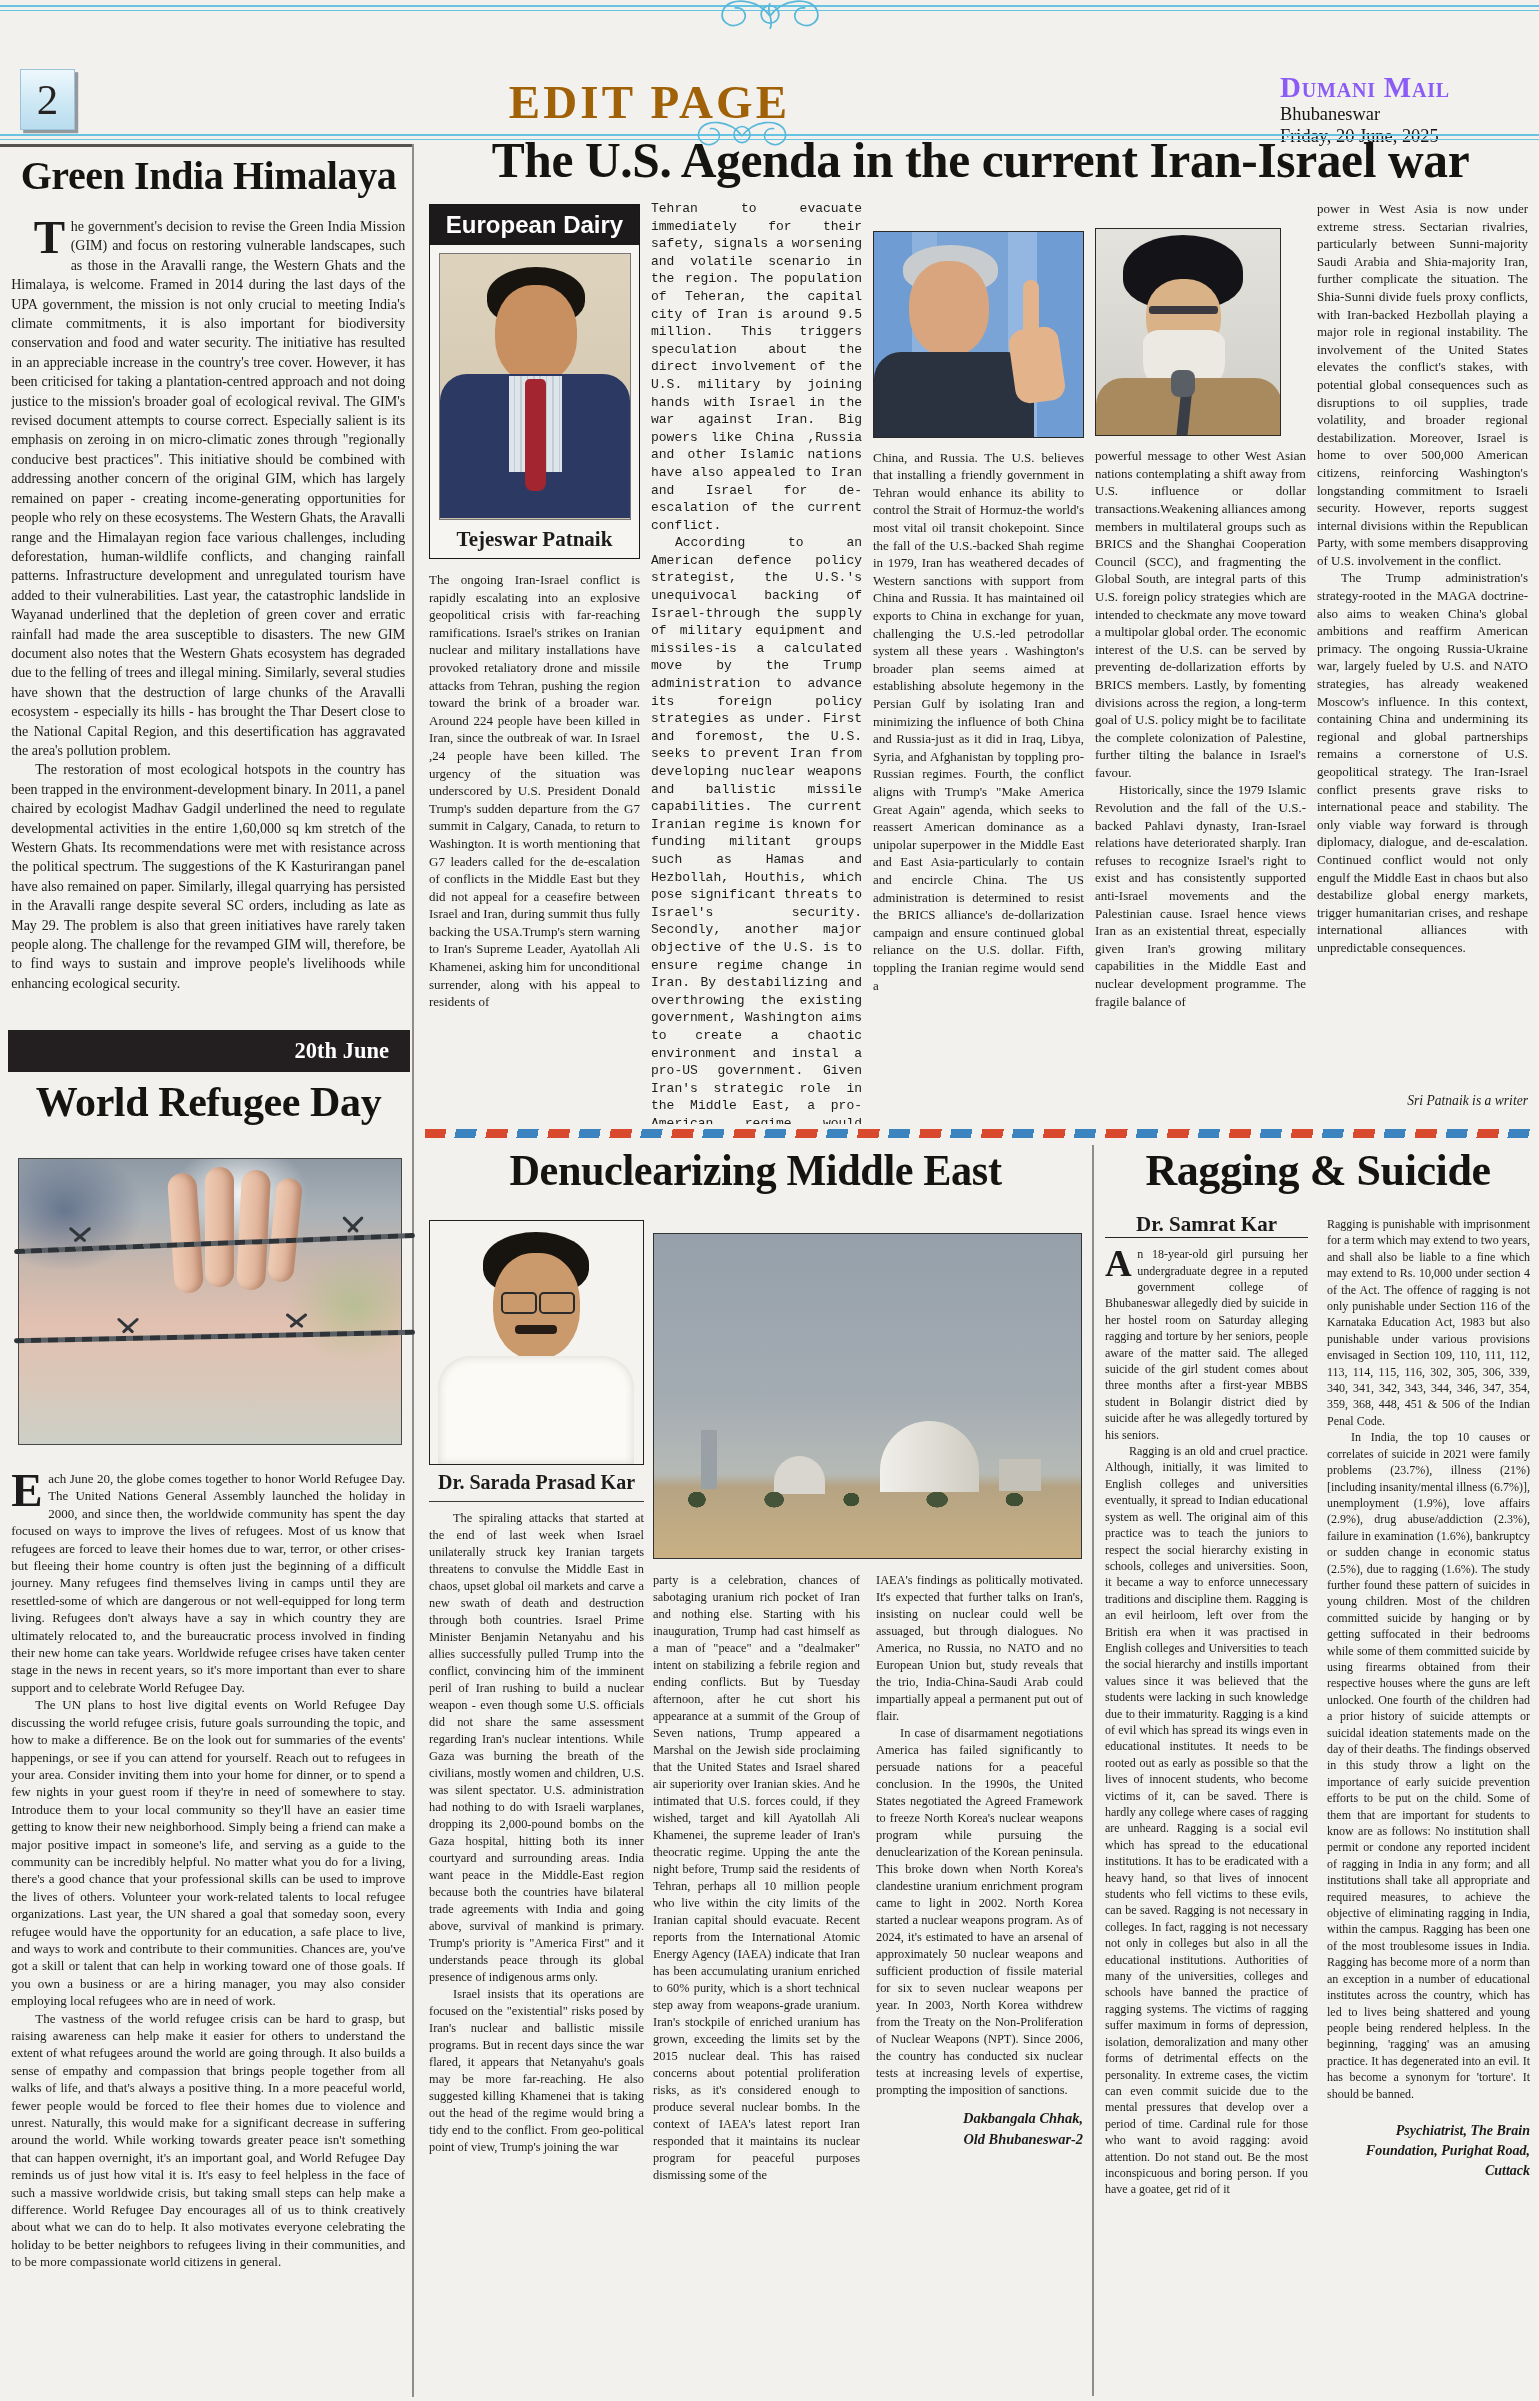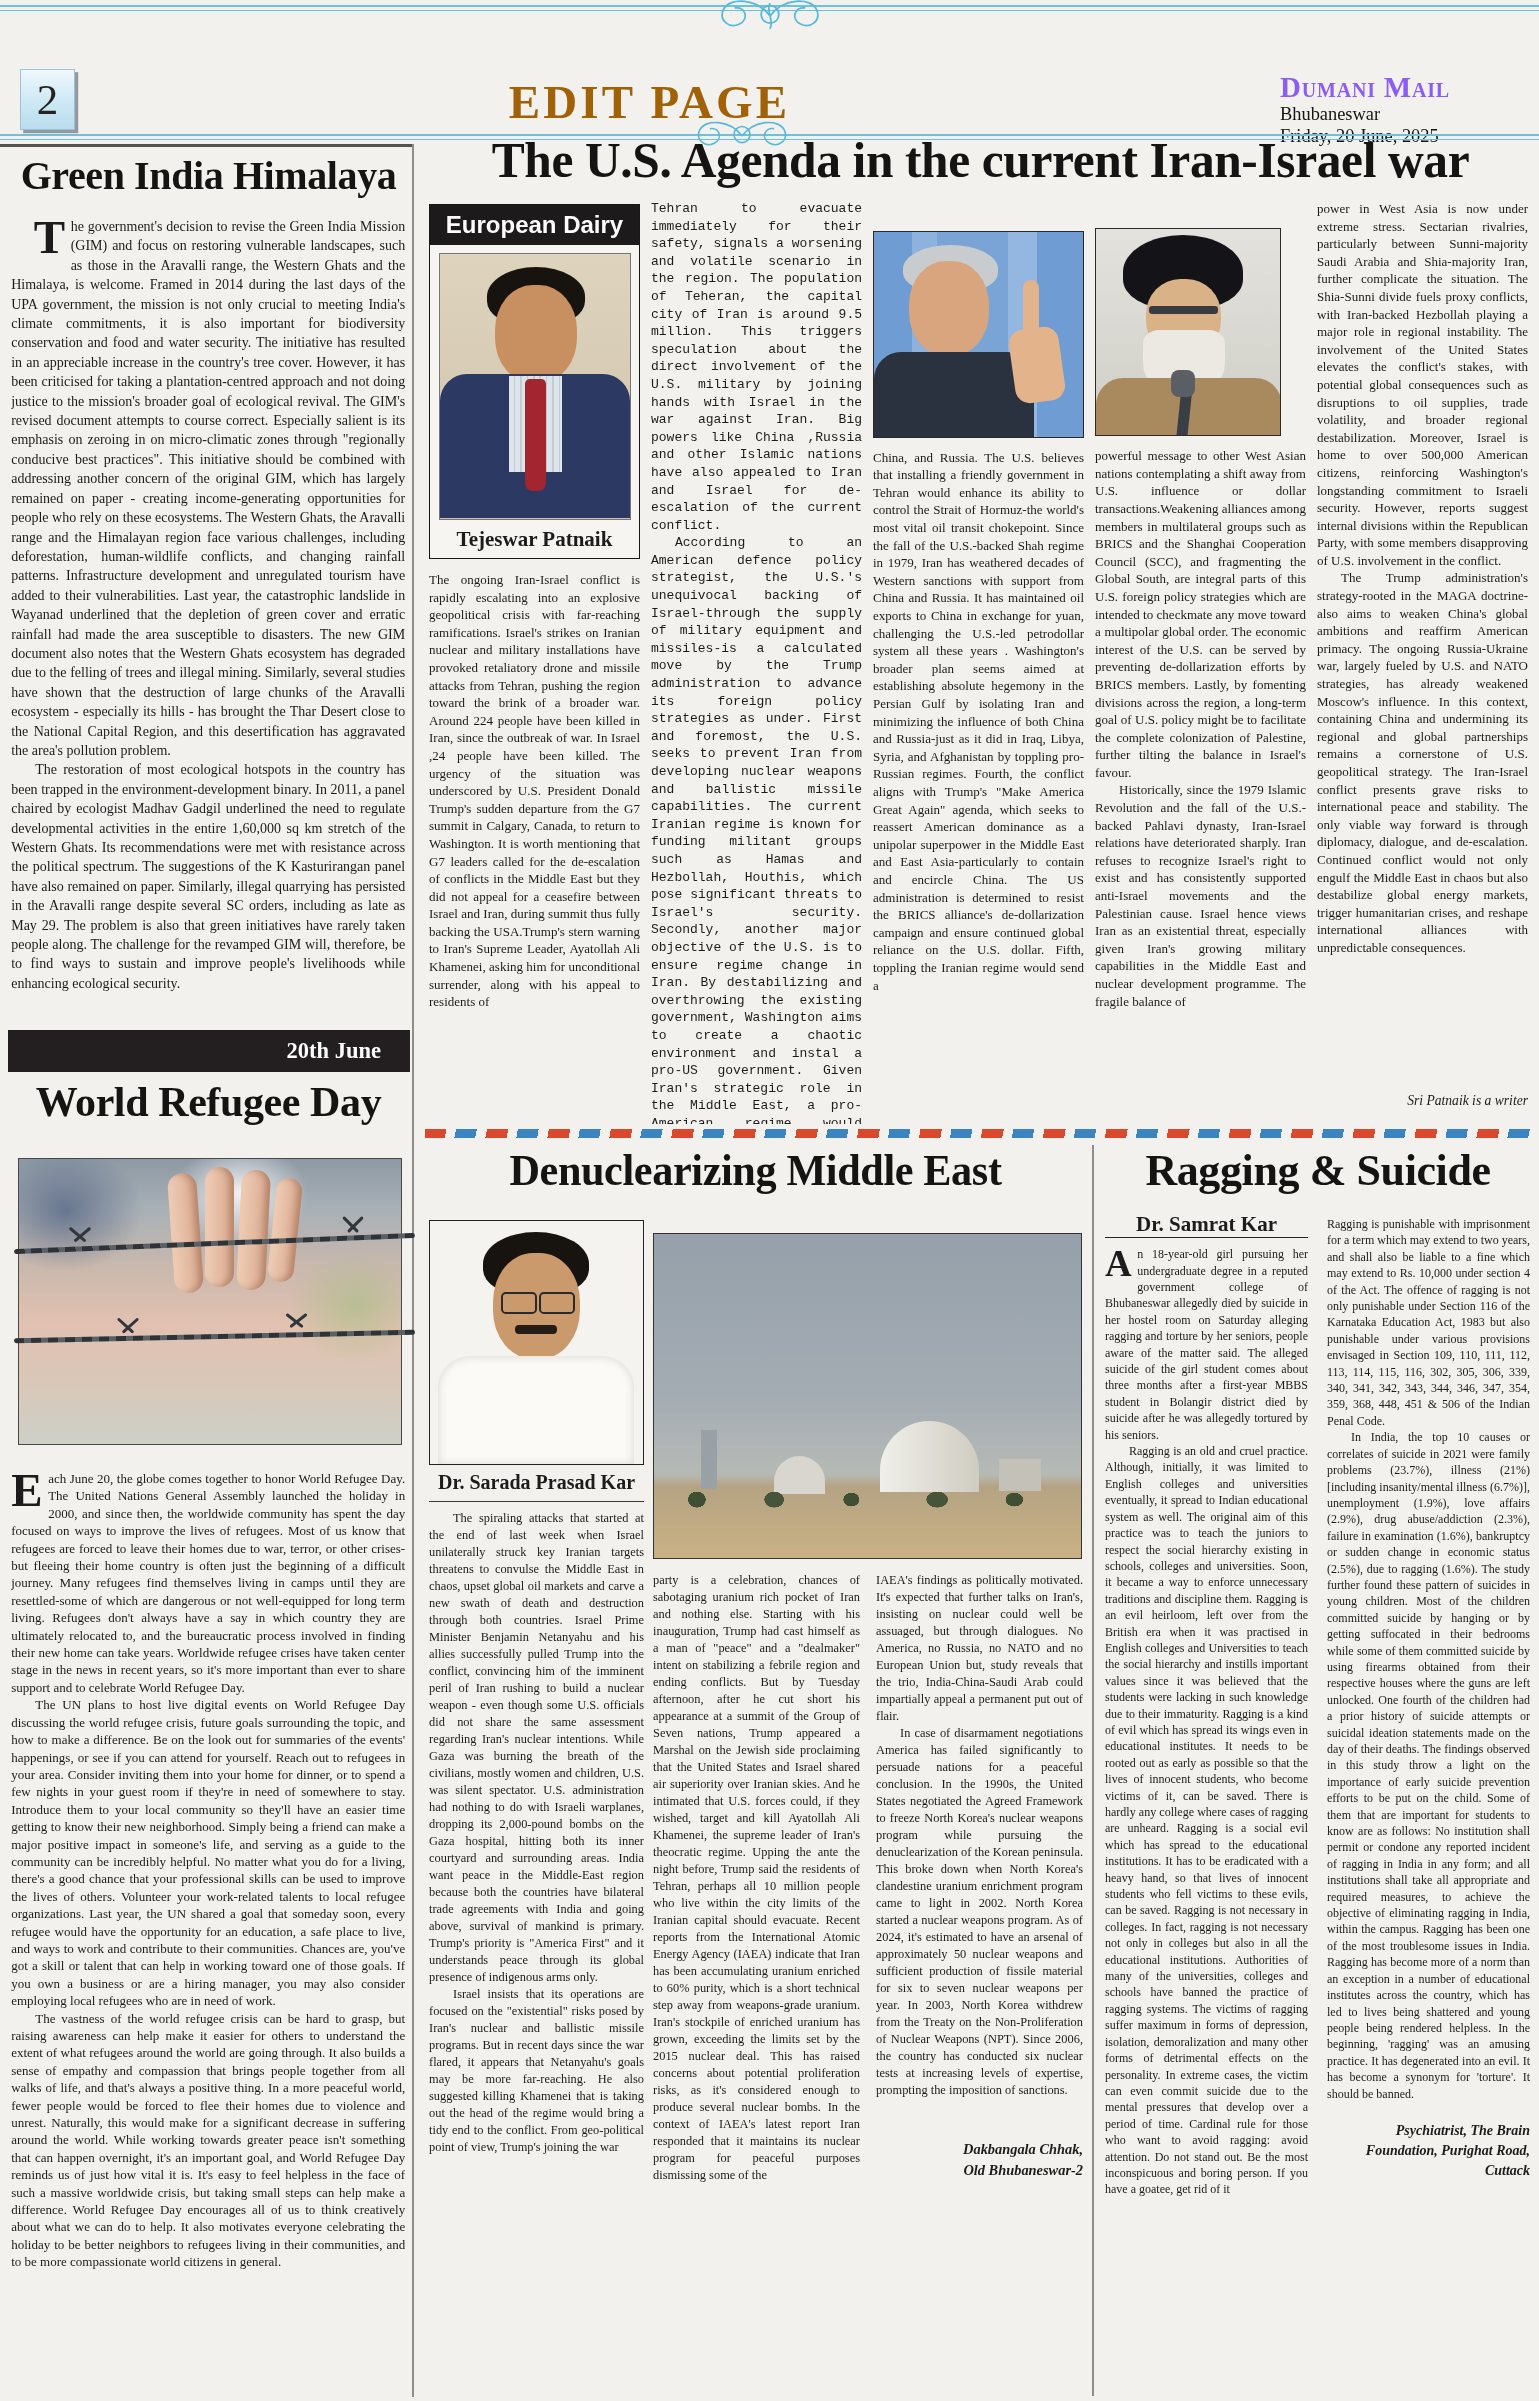--- a/index.html
+++ b/index.html
@@ -29,21 +29,21 @@
   .vrule{background:#8f8d8a;width:1.6px;}
   #left-toprule{left:0;top:144px;width:412px;height:3.2px;background:#555250;}
   
   .headline{font-weight:bold;color:#161413;text-align:center;letter-spacing:-0.4px;}
   
   #gim-body{left:11.2px;top:217px;width:394px;height:808px;font-size:14px;line-height:19.4px;}
   .dropcap{float:left;font-weight:bold;font-size:47px;line-height:37px;padding:2.4px 5.6px 0 0;}
   .dc-ind{margin-left:22.5px;}
   #datebar{left:8px;top:1030px;width:402px;height:42px;background:#231f20;
     color:#fff;font-weight:bold;font-size:22.5px;line-height:42px;
-    text-align:right;padding-right:29px;box-sizing:border-box;}
+    text-align:right;padding-right:21px;box-sizing:border-box;}
   #wrd-body{left:11.2px;top:1470px;width:394px;height:924px;font-size:13px;line-height:17.4px;}
   
   .photo{position:absolute;overflow:hidden;}
   .frame{border:1.6px solid #2b2a29;box-sizing:border-box;}
   
   #wire-photo{left:17.6px;top:1158px;width:382px;height:285px;border:0.8px solid #4a4846;
     background:
       radial-gradient(96px 72px at 58% 12%,rgba(255,255,255,.85),rgba(255,255,255,0) 70%),
       radial-gradient(112px 88px at 12% 18%,rgba(50,70,110,.55),rgba(50,70,110,0) 70%),
       radial-gradient(96px 80px at 88% 52%,rgba(150,190,120,.5),rgba(150,190,120,0) 70%),
@@ -74,21 +74,21 @@
   
   #den-col1{left:429px;top:1220px;width:215px;}
   #den-photo-frame{width:215px;height:245px;position:relative;overflow:hidden;border:1.6px solid #222;
     box-sizing:border-box;background:#f5f3ef;}
   #den-caption{margin-top:6.4px;font-weight:bold;font-size:20px;text-align:center;
     border-bottom:1.6px solid #3a3a3a;padding-bottom:6.4px;}
   #den-col1-text{margin-top:8px;height:866px;overflow:hidden;font-size:12.4px;line-height:17px;}
   #nuke-photo{left:653px;top:1233px;width:429px;height:326px;border:1.6px solid #333;box-sizing:border-box;
     background:linear-gradient(180deg,#95a0aa 0%,#a4acb3 50%,#b6bab6 74%,#b5a383 78%,#c9b184 100%);}
   .den-col{position:absolute;top:1572px;width:207px;font-size:12.4px;line-height:17px;text-align:justify;overflow:hidden;}
-  #den-credit{text-align:right;font-weight:bold;font-style:italic;font-size:14.4px;line-height:21px;margin-top:40px;}
+  #den-credit{text-align:right;font-weight:bold;font-style:italic;font-size:14.4px;line-height:21px;margin-top:9px;}
   
   #rag-byline{font-weight:bold;font-size:21px;text-align:center;
     border-bottom:1.6px solid #262626;padding-bottom:4.8px;margin-bottom:8px;}
   .rag-col{position:absolute;top:1216px;width:203px;font-size:12px;line-height:16.4px;text-align:justify;overflow:hidden;}
   #rag-signoff{text-align:right;font-weight:bold;font-style:italic;font-size:14px;line-height:20px;margin-top:19px;}
   .dropcap.small{font-size:37px;line-height:30.5px;}
 </style>
 </head>
 <body>
 

